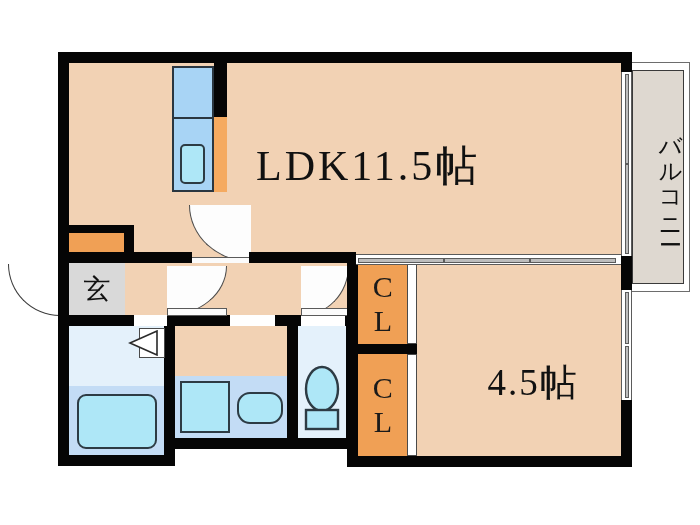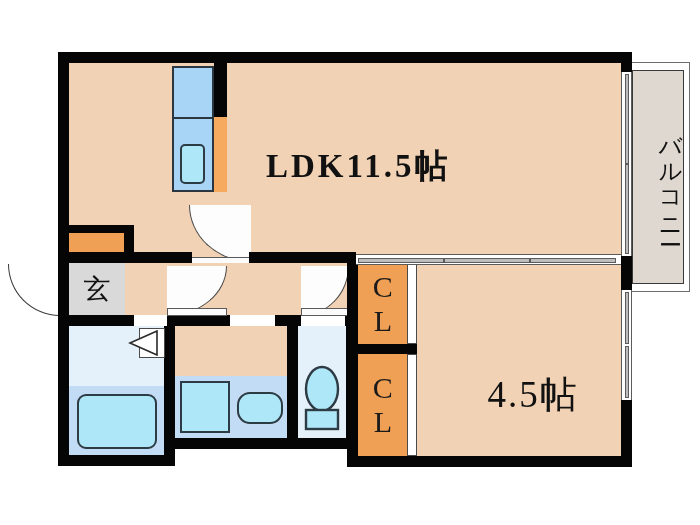--- a/index.html
+++ b/index.html
@@ -32,24 +32,23 @@
 
   
   .label {
     color: #111;
     white-space: nowrap;
     text-align: center;
     line-height: 1;
     user-select: none;
   }
   .ldk-label {
-    font-size: 33px;
+    font-size: 42px;
     letter-spacing: 3px;
-    font-weight: 700;
-    margin-left: 10px;
+    font-weight: 400;
   }
   .room-label {
     font-size: 37px;
     letter-spacing: 2px;
   }
   .cl-label {
     font-size: 30px;
     line-height: 1.02;
     font-weight: 400;
     color: #1a1a1a;
@@ -182,21 +181,21 @@
   <div class="abs white" style="left:407px; top:264px; width:10px; height:80px; border:1.2px solid #4a4a4a;"></div>
   <div class="abs white" style="left:407px; top:354px; width:10px; height:102px; border:1.2px solid #4a4a4a;"></div>
   <svg class="abs" style="left:417px; top:275px; width:36px; height:26px;" viewBox="0 0 36 26">
     <polygon points="1,1 1,25 34,13" fill="#ffffff" stroke="#2a2a2a" stroke-width="1.7"></polygon>
   </svg>
   <svg class="abs" style="left:417px; top:418px; width:36px; height:26px;" viewBox="0 0 36 26">
     <polygon points="1,1 1,25 34,13" fill="#ffffff" stroke="#2a2a2a" stroke-width="1.7"></polygon>
   </svg>
 
   <div class="abs room-fill" style="left:417px; top:265px; width:204px; height:191px;"></div>
-  <div class="abs label room-label" style="left:417px; top:372px; width:232px; height:44px; display:flex; align-items:center; justify-content:center;">4.5帖</div>
+  <div class="abs label room-label" style="left:417px; top:360px; width:232px; height:44px; display:flex; align-items:center; justify-content:center;">4.5帖</div>
 
   <div class="abs wall" style="left:621px; top:272px; width:11px; height:194px;"></div>
 
   <div class="abs wall" style="left:347px; top:456px; width:285px; height:11px;"></div>
 
   <div class="abs slide-v" style="left:621px; top:290px; width:11px; height:110px;">
     <div class="slide-seg-v" style="left:3px; top:2px; width:4px; height:52px;"></div>
     <div class="slide-seg-v" style="left:3px; top:56px; width:4px; height:52px;"></div>
   </div>
 

